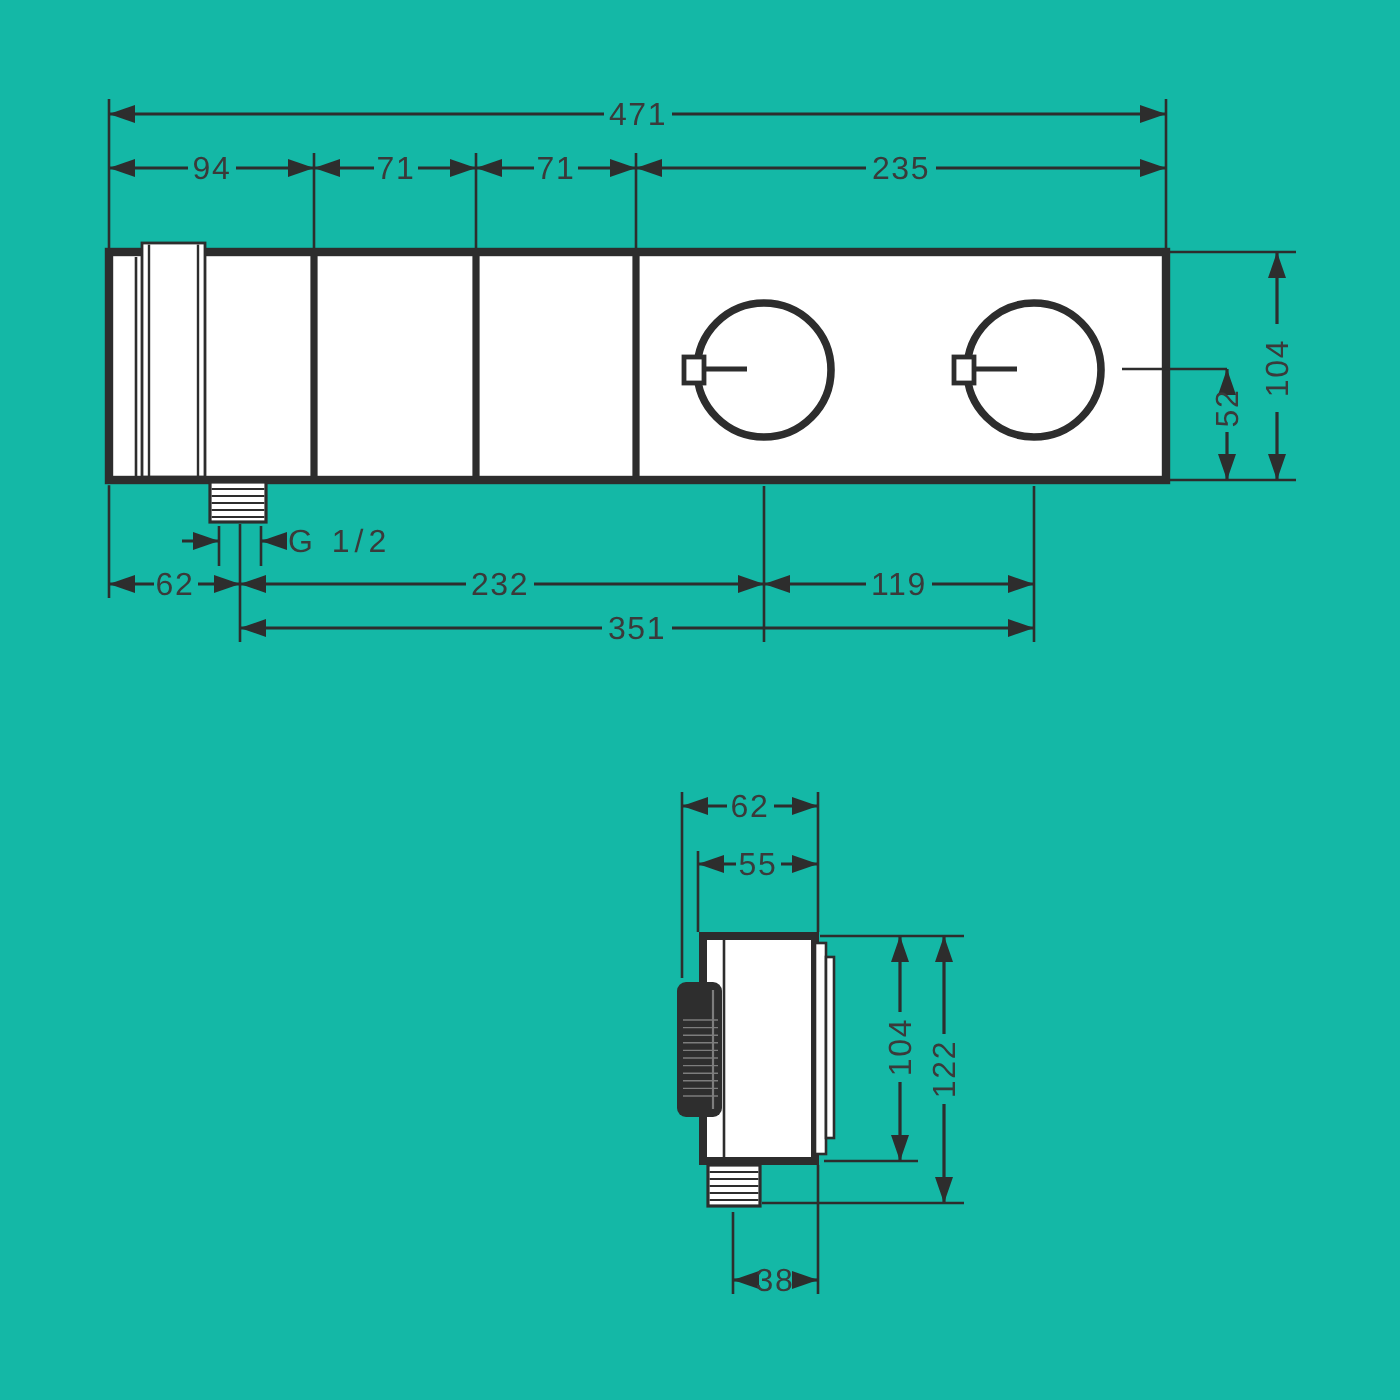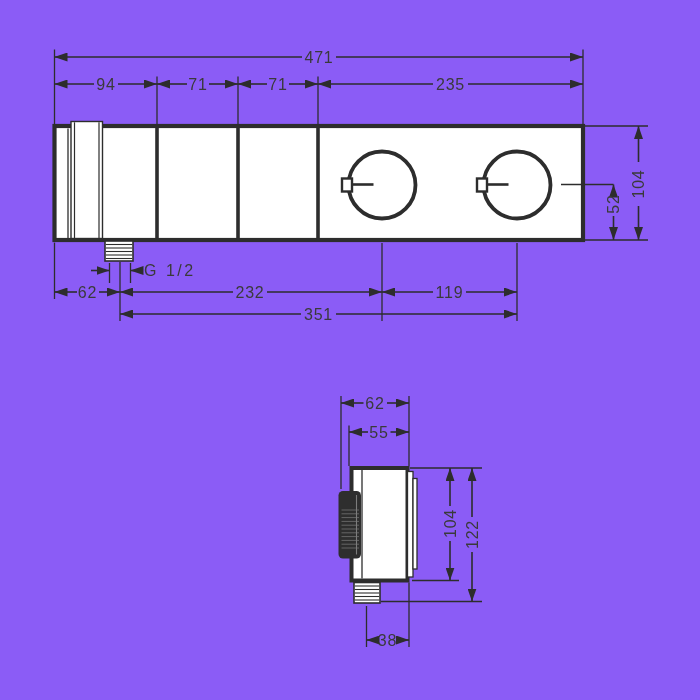--- a/index.html
+++ b/index.html
@@ -1,20 +1,20 @@
 <!DOCTYPE html>
 <html><head>
 <meta charset="utf-8">
 <style>
   html, body { margin: 0; padding: 0; background: #ffffff; }
   .canvas {
     position: relative;
     width: 700px;
     height: 700px;
-    background: #8b5cf6;
+    background: #14b8a6;
     overflow: hidden;
   }
   svg { display: block; }
   svg .ln { stroke: #2d2d2d; fill: none; stroke-linecap: butt; }
   svg .fillw { fill: #ffffff; }
   svg text {
     font-family: "Liberation Sans", sans-serif;
     font-size: 16px;
     letter-spacing: 0.8px;
     fill: #3a3a3a;

